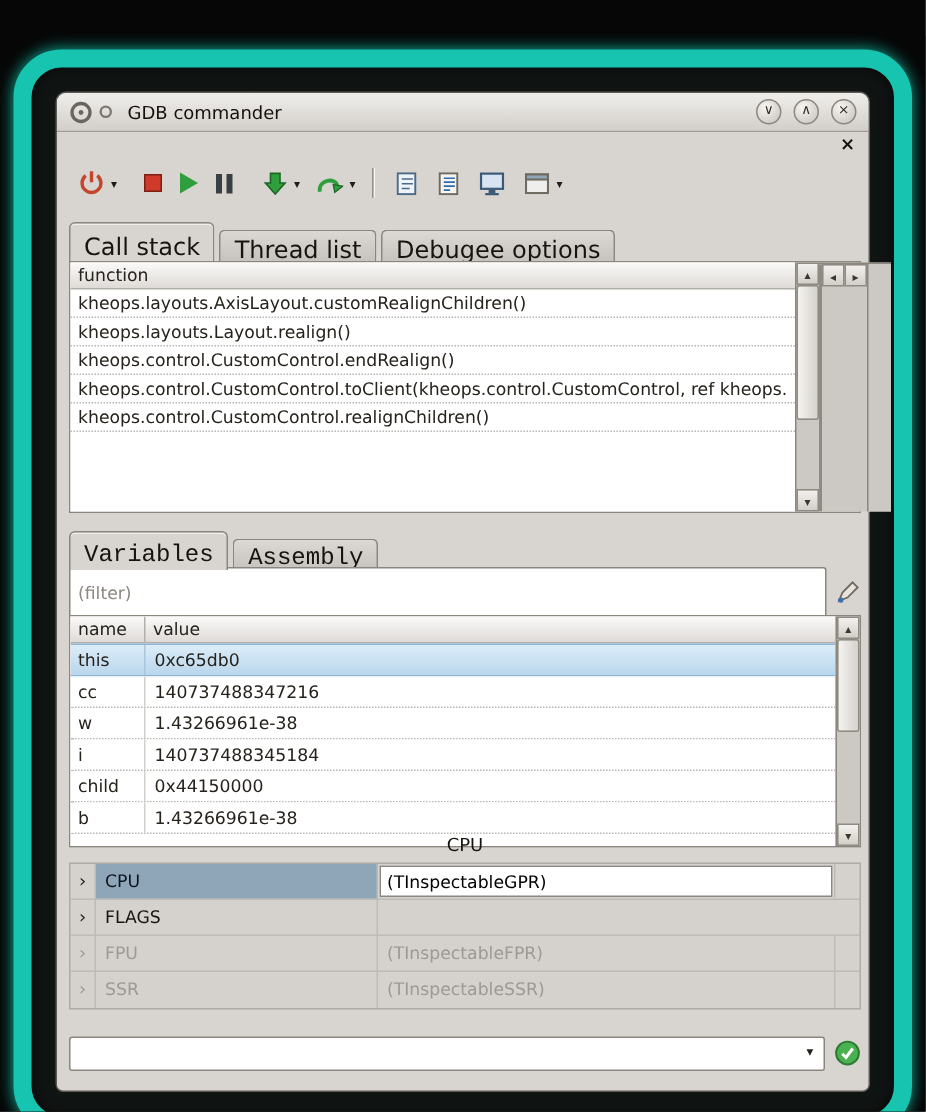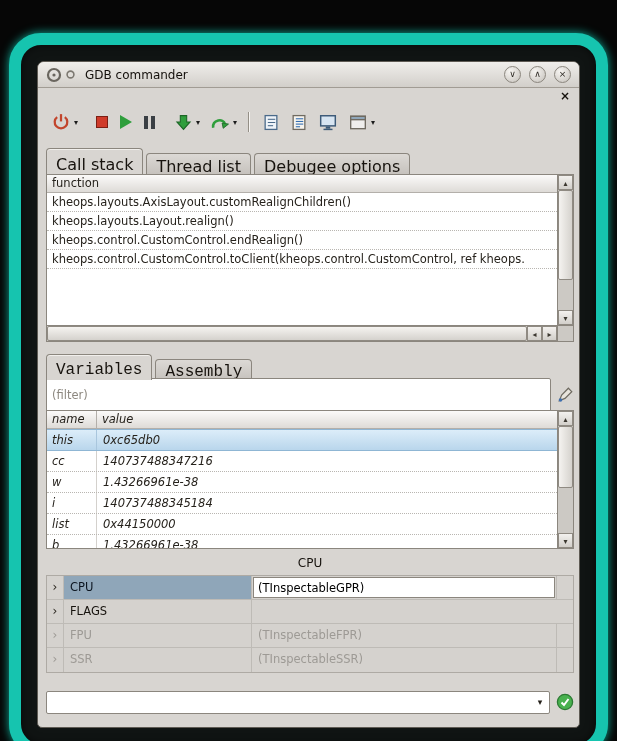--- a/index.html
+++ b/index.html
@@ -41,21 +41,21 @@
   .tabs { position:absolute; display:flex; align-items:flex-end; height:26px; }
   .tabs-top { left:8px; top:60px; } .tabs-mid { left:8px; top:266px;font-family:Liberation Mono, monospace; }
   .tab { font-size:16px; color:#17130e; background:linear-gradient(#dcd9d5,#c6c2bd);
     border:1px solid #8b867e; border-bottom:none; border-radius:4px 4px 0 0;
     padding:3px 9px; height:21px; margin-right:3px; white-space:nowrap; }
   .tab.active { background:#d8d5d1; height:26px; padding-top:6px; position:relative; z-index:3;
     box-shadow:inset 0 1px 0 #f1efec; }
 
   .panel { position:absolute; border:1px solid #8b867e; background:#fff; }
 
-  .callstack { left:8px; top:86px; width:528px; height:168px; display:flex; flex-direction:column; }
+  .callstack { left:8px; top:86px; width:528px; height:168px; display:flex; flex-direction:row; }
   .cs-top { flex:1; display:flex; min-height:0; }
   .cs-main { flex:1; display:flex; flex-direction:column; overflow:hidden; background:#fff; }
   .col-header { flex:0 0 18px; background:linear-gradient(#fbfaf9,#dedbd7);
     border-bottom:1px solid #b3afaa; font-size:11.5px; color:#26221c; padding:1px 5px; }
   .cs-row { height:19px; line-height:18px; font-size:11.5px; color:#26221c; padding:0 5px;
     border-bottom:1px dotted #b9b6b1; white-space:nowrap; overflow:hidden; }
 
   .vscroll { flex:0 0 16px; width:16px; border-left:1px solid #8b867e; background:#ccc9c4; position:relative; }
   .sarrow { position:absolute; left:0; width:15px; height:15px; font-size:8px; text-align:center;
     line-height:15px; color:#3b372f; background:linear-gradient(#f3f1ee,#d2cfca); border:1px solid #8f8a82; }
@@ -68,21 +68,21 @@
   .harrow { width:15px; height:15px; font-size:8px; text-align:center; line-height:15px;
     background:linear-gradient(#f3f1ee,#d2cfca); border:1px solid #8f8a82; color:#3b372f; }
   .hcorner { width:16px; border-left:1px solid #8b867e; background:#ccc9c4; }
 
   .filter-row { position:absolute; left:8px; top:296px; width:528px; height:21px; display:flex; align-items:center; }
   .filter-input { flex:1; height:33px; border:1px solid #8b867e; border-radius:2px; background:#fff;
     font:11.5px "DejaVu Sans","Liberation Sans",sans-serif; padding:16px 5px; color:#3a362f; outline:none; }
   .filter-input::placeholder { color:#8d8880; }
   .filter-icon { width:18px; height:18px; margin-left:5px; }
 
-  .vars { left:8px; top:322px; width:528px; height:139px; display:flex;font-style:italic; }
+  .vars { left:8px; top:322px; width:528px; height:155px; display:flex; }
   .vars-main { flex:1; overflow:hidden; background:#fff; }
   .vhead { display:flex; height:18px; background:linear-gradient(#fbfaf9,#dedbd7);
     border-bottom:1px solid #b3afaa; font-size:11.5px; color:#26221c; }
   .vhead .hname { width:50px; border-right:1px solid #b3afaa; padding:1px 5px; }
   .vhead .hval { flex:1; padding:1px 5px; }
   .vrow { display:flex; height:21px; border-bottom:1px dotted #b9b6b1; font-size:11.5px;
     line-height:20px; background:#fff; color:#26221c; }
   .vrow .cname { width:50px; border-right:1px solid #d4d1cd; padding:0 5px; overflow:hidden; }
   .vrow .cval { flex:1; padding:0 6px; overflow:hidden; white-space:nowrap; }
   .vrow.selected { background:linear-gradient(#dcedf9,#b9d6ec); border-top:1px solid #8fb6d4;
@@ -220,20 +220,21 @@
       </div>
 
       <div class="panel callstack">
         <div class="cs-top">
           <div class="cs-main">
             <div class="col-header">function</div>
             <div class="cs-row">kheops.layouts.AxisLayout.customRealignChildren()</div>
             <div class="cs-row">kheops.layouts.Layout.realign()</div>
             <div class="cs-row">kheops.control.CustomControl.endRealign()</div>
             <div class="cs-row">kheops.control.CustomControl.toClient(kheops.control.CustomControl, ref kheops.</div>
+            <div class="cs-row">kheops.control.CustomControl.realignChildren()</div>
           </div>
           <div class="vscroll">
             <span class="sarrow up">▴</span>
             <span class="sthumb" style="top:15px;height:90px;"></span>
             <span class="sarrow down">▾</span>
           </div>
         </div>
         <div class="hscroll">
           <span class="hthumb"></span>
           <span class="harrow">◂</span>
@@ -271,21 +272,21 @@
           </div>
           <div class="vrow">
             <span class="cname">w</span>
             <span class="cval">1.43266961e-38</span>
           </div>
           <div class="vrow">
             <span class="cname">i</span>
             <span class="cval">140737488345184</span>
           </div>
           <div class="vrow">
-            <span class="cname">list</span>
+            <span class="cname">child</span>
             <span class="cval">0x44150000</span>
           </div>
           <div class="vrow">
             <span class="cname">b</span>
             <span class="cval">1.43266961e-38</span>
           </div>
         </div>
         <div class="vscroll">
           <span class="sarrow up">▴</span>
           <span class="sthumb" style="top:15px;height:62px;"></span>

